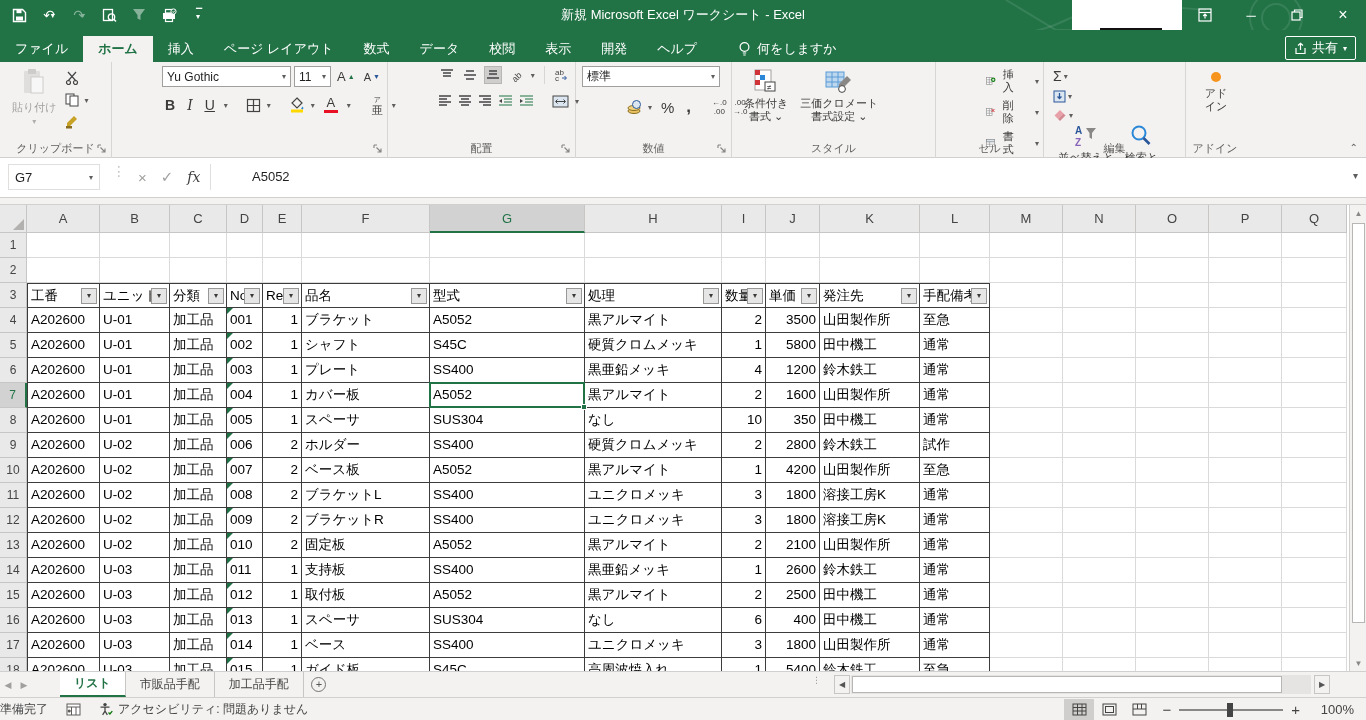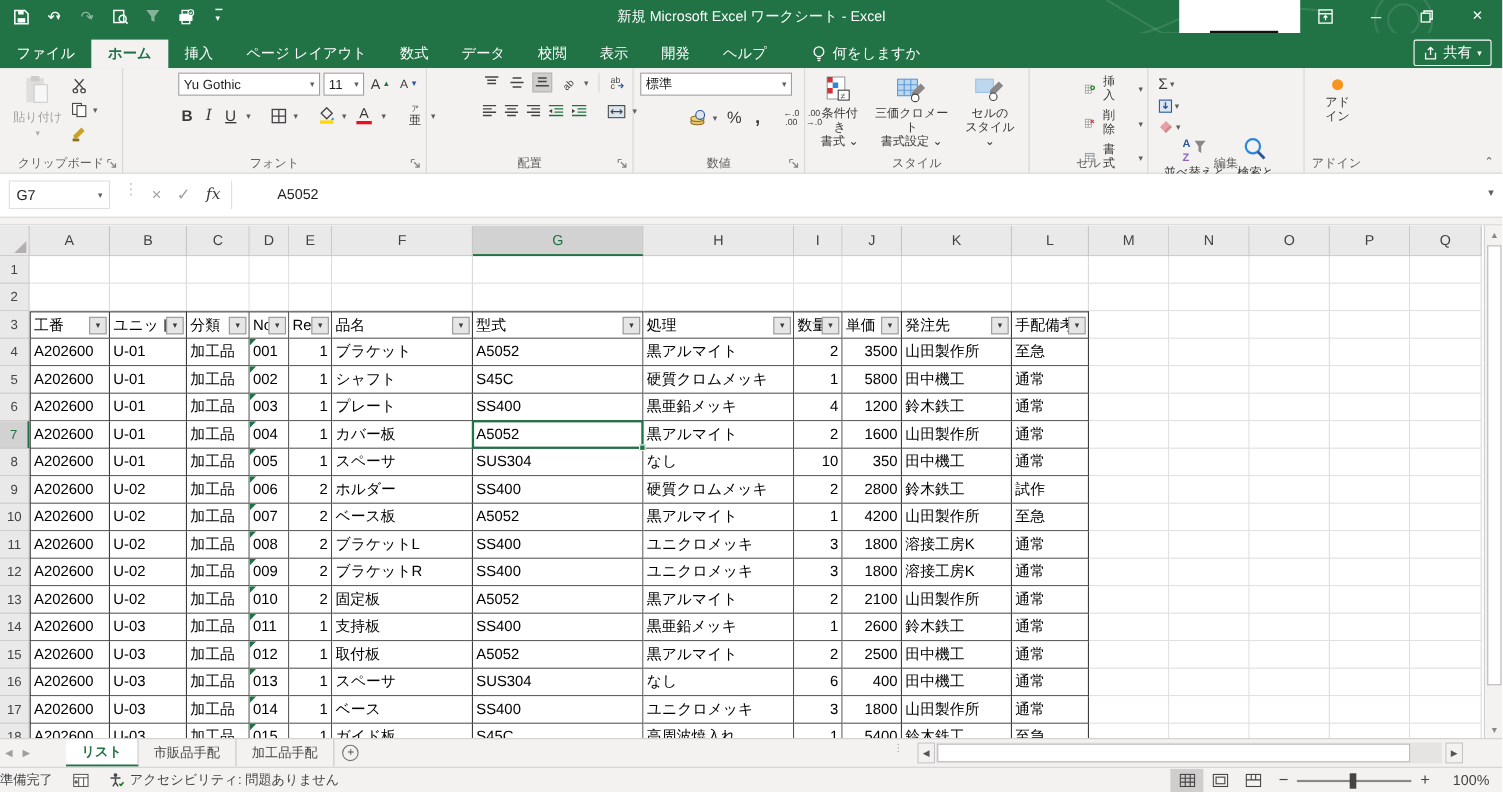--- a/index.html
+++ b/index.html
@@ -284,21 +284,20 @@
               <rect x="2" y="12.5" width="12" height="3" fill="#ffd800"></rect>
             </svg>
         </span>
           <span class="carat">▾</span>
         <span class="mini" style="flex-direction:column; line-height:11px; font-size:13px;">A<span style="display:block; width:14px; height:3px; background:#e81123;"></span></span>
           <span class="carat">▾</span>
         <span class="vr"></span>
         <span class="mini" style="flex-direction:column; line-height:8px; font-size:7px;">ア<span style="font-size:11px;">亜</span></span>
           <span class="carat">▾</span>
       </div>
-      <div class="rg-label">フォント</div>
       <svg class="dlg" viewBox="0 0 12 12">
           <path d="M2 2h3M2 2v3M4.5 4.5L9 9M9 5.5V9H5.5" fill="none" stroke="#605e5c" stroke-width="1.1"></path>
         </svg>
     </div>
 
     <div class="rgroup" style="width:188px;">
       <div class="rrow">
         <span class="iconbox">
             <svg width="14" height="12" viewBox="0 0 14 12">
               <path d="M1 1h12M3 4h8M3 7h8" stroke="#444" stroke-width="1.4"></path>
@@ -416,29 +415,20 @@
         </div>
         <div class="bigbtn">
           <svg width="28" height="26" viewBox="0 0 28 26">
               <rect x="1" y="4" width="18" height="15" fill="#bdd7ee" stroke="#5b9bd5"></rect>
               <path d="M1 9h18M1 14h18M7 4v15M13 4v15" stroke="#5b9bd5"></path>
               <path d="M14 16l8-8 4 4-8 8h-4z" fill="#8a8886"></path>
               <circle cx="17" cy="21" r="3.4" fill="#fff" stroke="#444"></circle>
             </svg>
           <span class="two">三価クロメート
 書式設定 ⌄</span>
-        </div>
-        <div class="bigbtn">
-          <svg width="28" height="26" viewBox="0 0 28 26">
-              <rect x="1" y="4" width="16" height="12" fill="#bdd7ee" stroke="#9dc3e6"></rect>
-              <path d="M14 14l8-8 4 4-8 8h-4z" fill="#8a8886"></path>
-              <circle cx="17" cy="20" r="3.4" fill="#fff" stroke="#444"></circle>
-            </svg>
-          <span class="two">セルの
-スタイル ⌄</span>
         </div>
       </div>
       <div class="rg-label">スタイル</div>
     </div>
 
     <div class="rgroup" style="width:108px; padding-top:6px;">
       <div class="rrow" style="margin-bottom:5px;">
         <svg width="16" height="14" viewBox="0 0 16 14">
             <rect x="1" y="1" width="9" height="12" fill="#fff" stroke="#888"></rect>
             <path d="M1 5h9M1 9h9M5.5 1v12" stroke="#888"></path>

